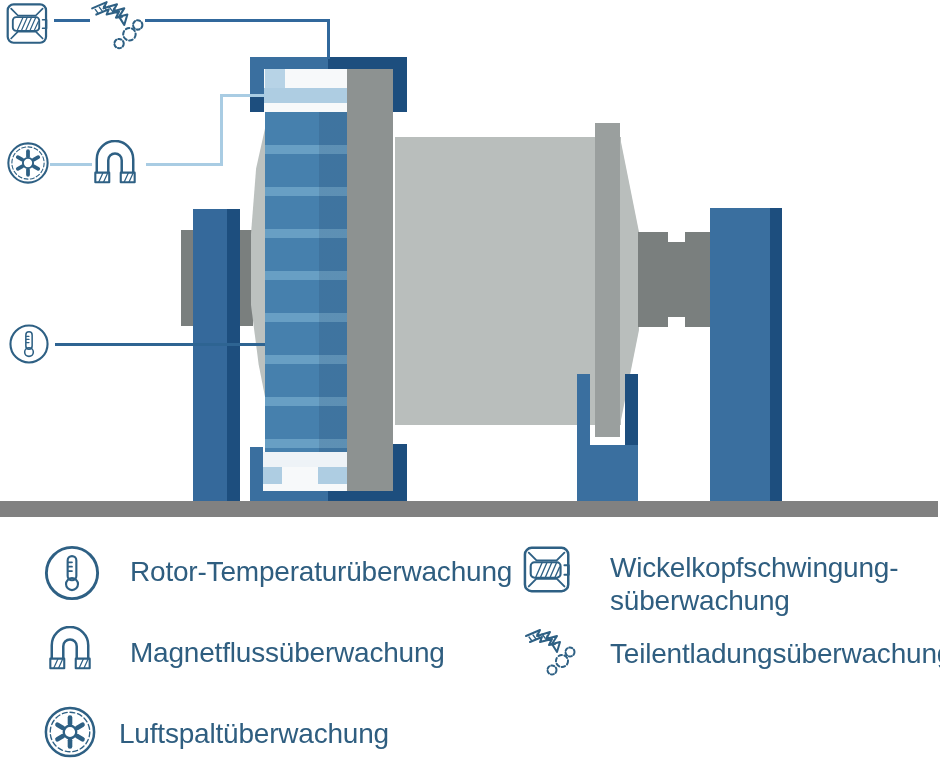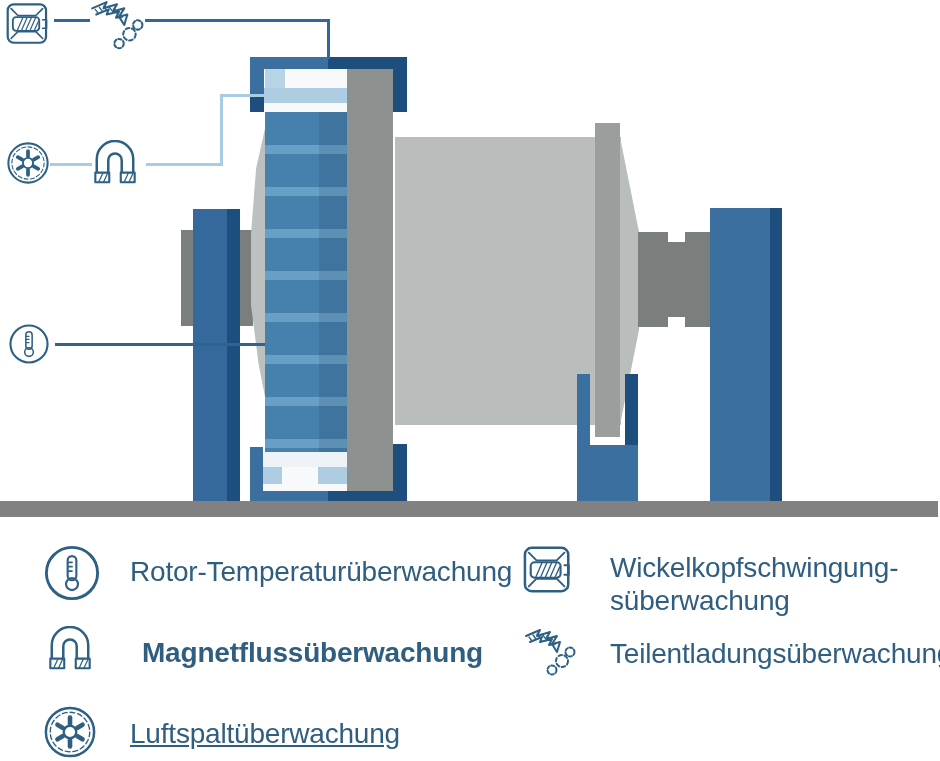--- a/index.html
+++ b/index.html
@@ -191,21 +191,21 @@
     <div class="abs" style="left:45px;top:626px;">
       <svg width="50" height="48" viewBox="0 0 52 50" class="ic" stroke-linejoin="round">
         <path d="M7 34 V20 a19 19 0 0 1 38 0 V34" stroke-width="2.6"></path>
         <path d="M19 34 V21 a7 7 0 0 1 14 0 V34" stroke-width="2.6"></path>
         <rect x="5.5" y="34" width="14.5" height="10" stroke-width="2.2"></rect>
         <path d="M9 44 l4.5 -10 M14 44 l4.5 -10" stroke-width="1.3"></path>
         <rect x="32" y="34" width="14.5" height="10" stroke-width="2.2"></rect>
         <path d="M35.5 44 l4.5 -10 M40.5 44 l4.5 -10" stroke-width="1.3"></path>
       </svg>
     </div>
-    <div class="legend-label" style="left:142px;top:636px;font-weight:bold;">Magnetflussüberwachung</div>
+    <div class="legend-label" style="left:130px;top:636px;">Magnetflussüberwachung</div>
 
     <div class="abs" style="left:522px;top:627px;">
       <svg width="56" height="54" viewBox="0 0 56 52" class="ic" stroke-linecap="round" stroke-linejoin="round">
         <path d="M4 8 L18 2 L15 8 L28 4 L24 11 L35 8 L30 16" stroke-width="2"></path>
         <path d="M8 14 L20 9 L18 14 L30 11 L27 17 L33 16" stroke-width="2"></path>
         <path d="M30 16 L38 14 L35 24 Z" stroke-width="2"></path>
         <path d="M7 9 l3 4 M11 7 l3 4 M15 6 l3 4 M20 6 l3 4 M25 8 l3 4" stroke-width="1.3"></path>
         <circle cx="40" cy="33" r="6" stroke-dasharray="3.5 2.5" stroke-width="2"></circle>
         <circle cx="48" cy="24" r="4.5" stroke-dasharray="3 2" stroke-width="2"></circle>
         <circle cx="30" cy="42" r="4.5" stroke-dasharray="3 2" stroke-width="2"></circle>
@@ -219,16 +219,16 @@
         <circle cx="28" cy="28" r="20.5" stroke-width="1.4" stroke-dasharray="5 3"></circle>
         <circle cx="28" cy="28" r="6.5" stroke-width="2.4"></circle>
         <line x1="28" y1="19.5" x2="28" y2="13" stroke-width="4.8"></line>
         <line x1="28" y1="19.5" x2="28" y2="13" stroke-width="4.8" transform="rotate(60 28 28)"></line>
         <line x1="28" y1="19.5" x2="28" y2="13" stroke-width="4.8" transform="rotate(120 28 28)"></line>
         <line x1="28" y1="19.5" x2="28" y2="13" stroke-width="4.8" transform="rotate(180 28 28)"></line>
         <line x1="28" y1="19.5" x2="28" y2="13" stroke-width="4.8" transform="rotate(240 28 28)"></line>
         <line x1="28" y1="19.5" x2="28" y2="13" stroke-width="4.8" transform="rotate(300 28 28)"></line>
       </svg>
     </div>
-    <div class="legend-label" style="left:130px;top:717px;text-decoration:underline;">Luftspaltüberwachung</div>
+    <div class="legend-label" style="left:119px;top:717px;">Luftspaltüberwachung</div>
 
   </div>
 </div>
 
 </body></html>

